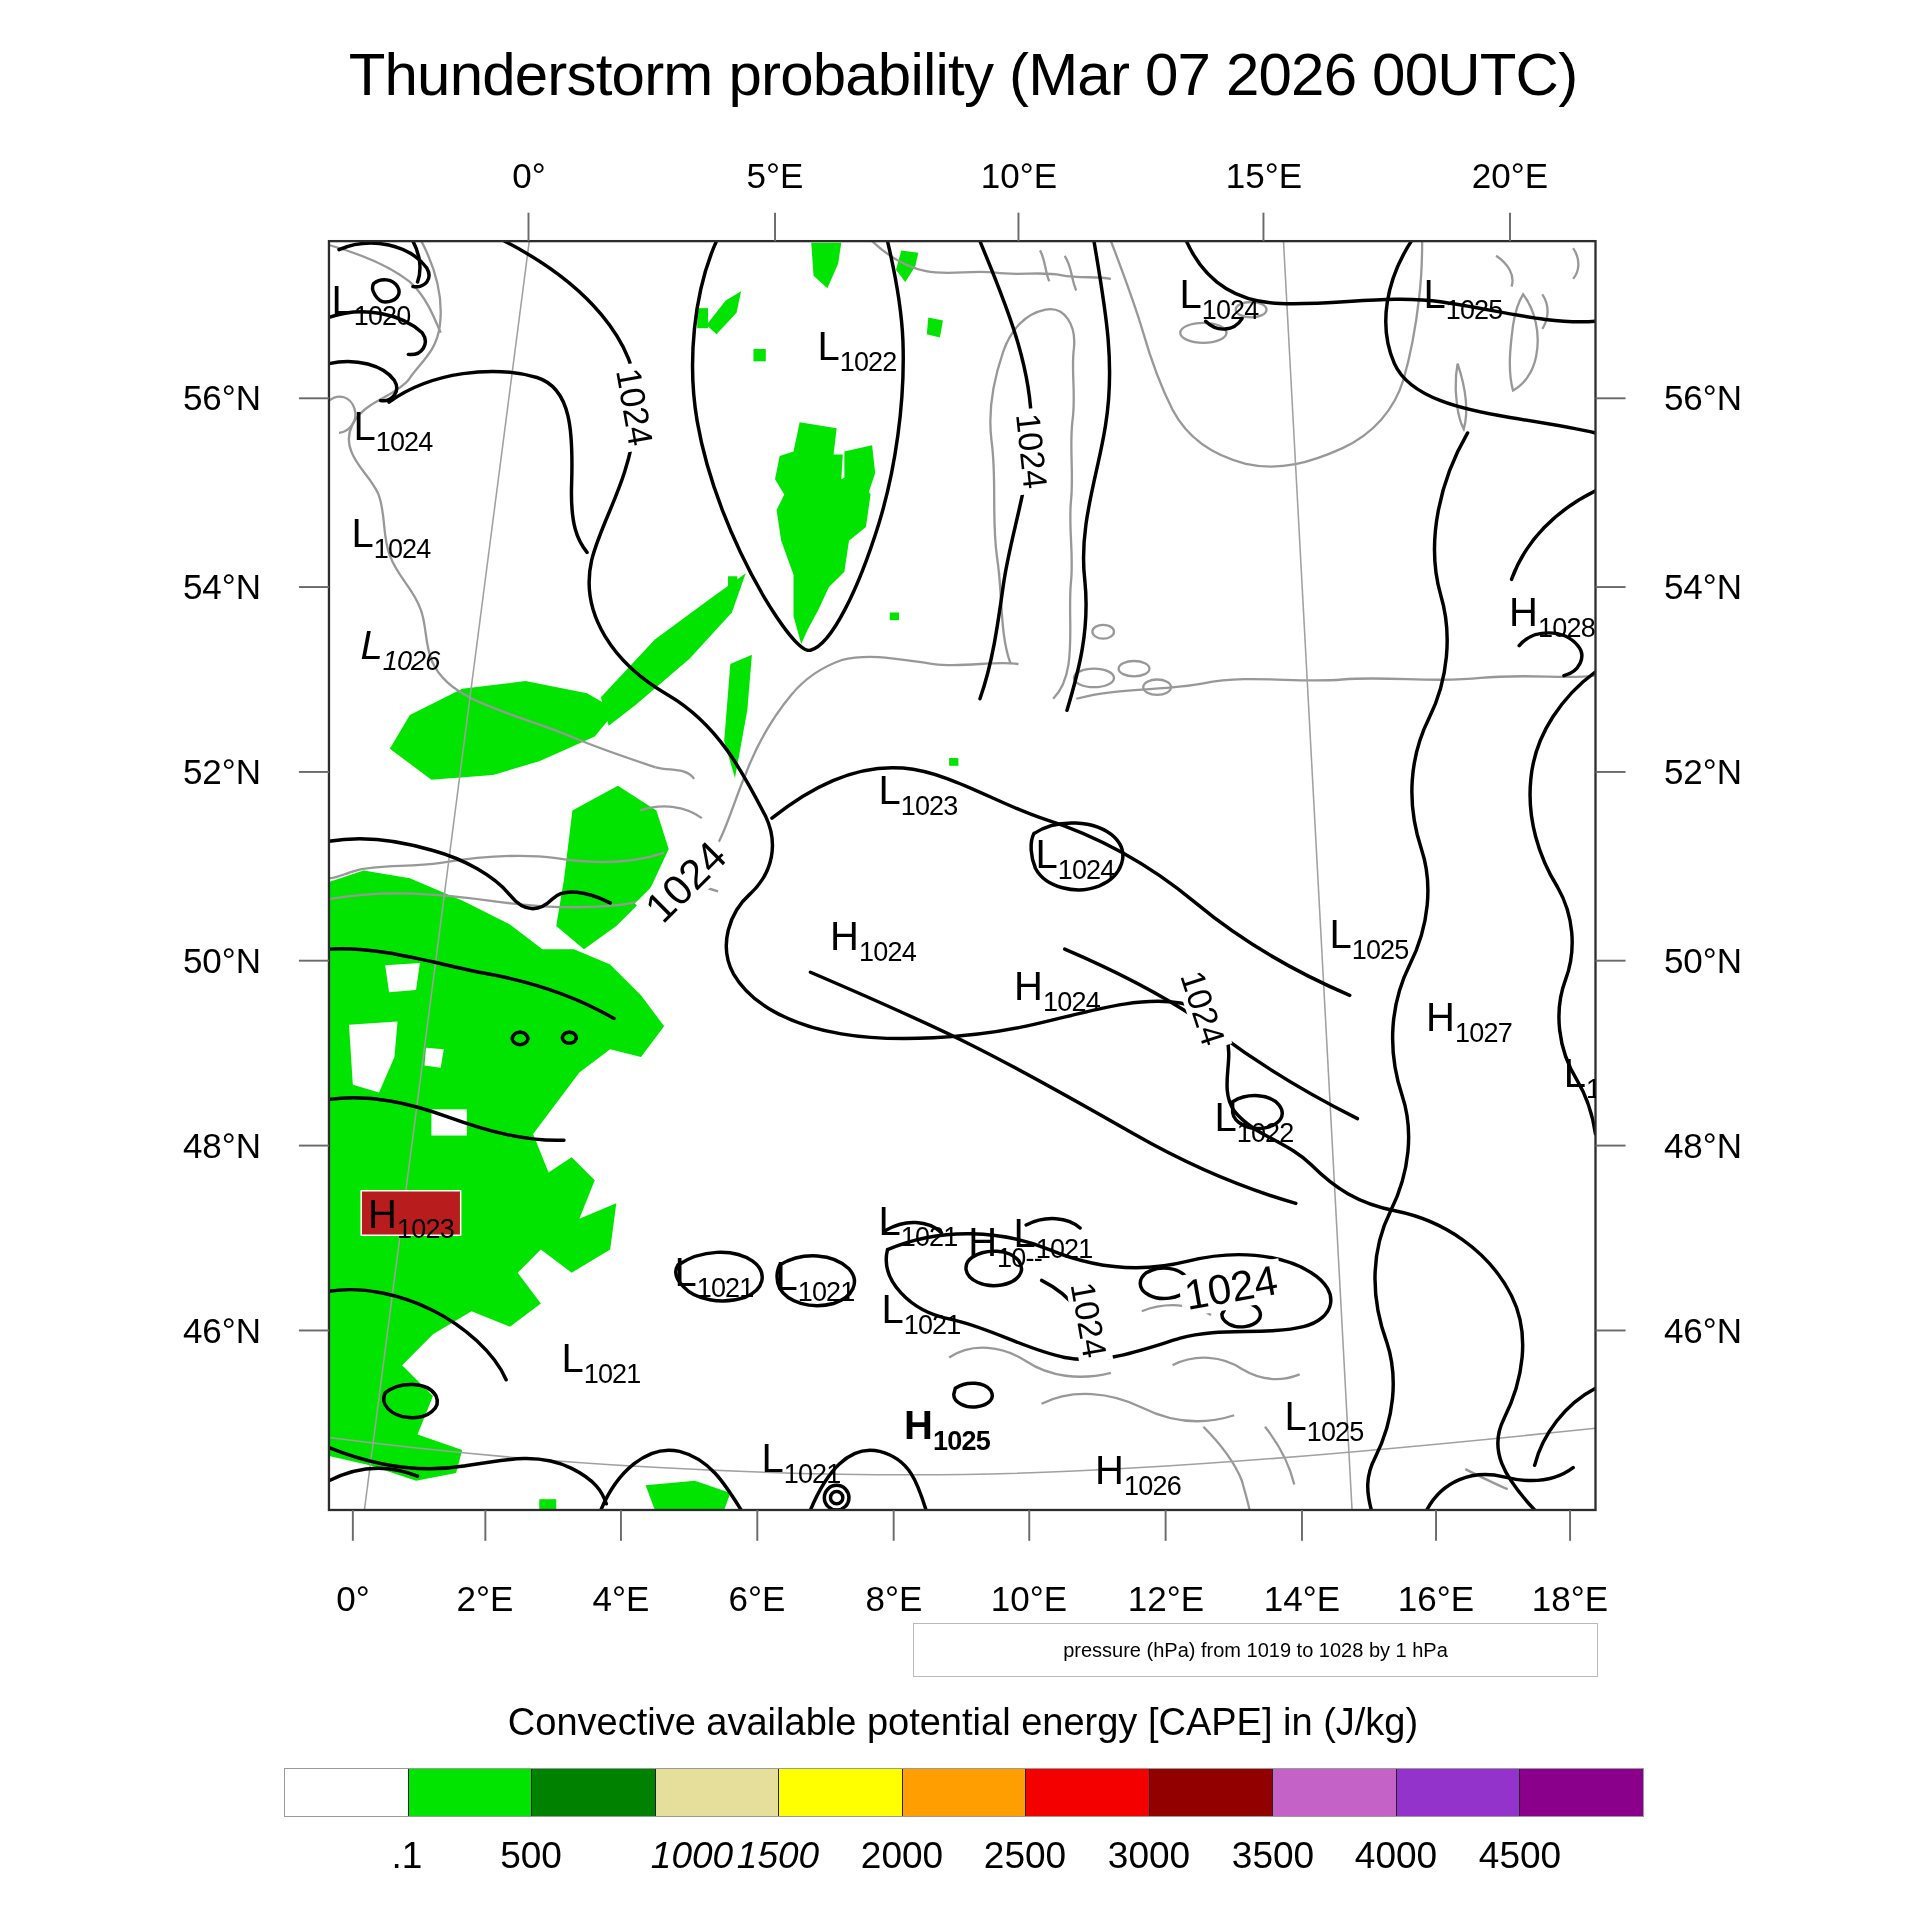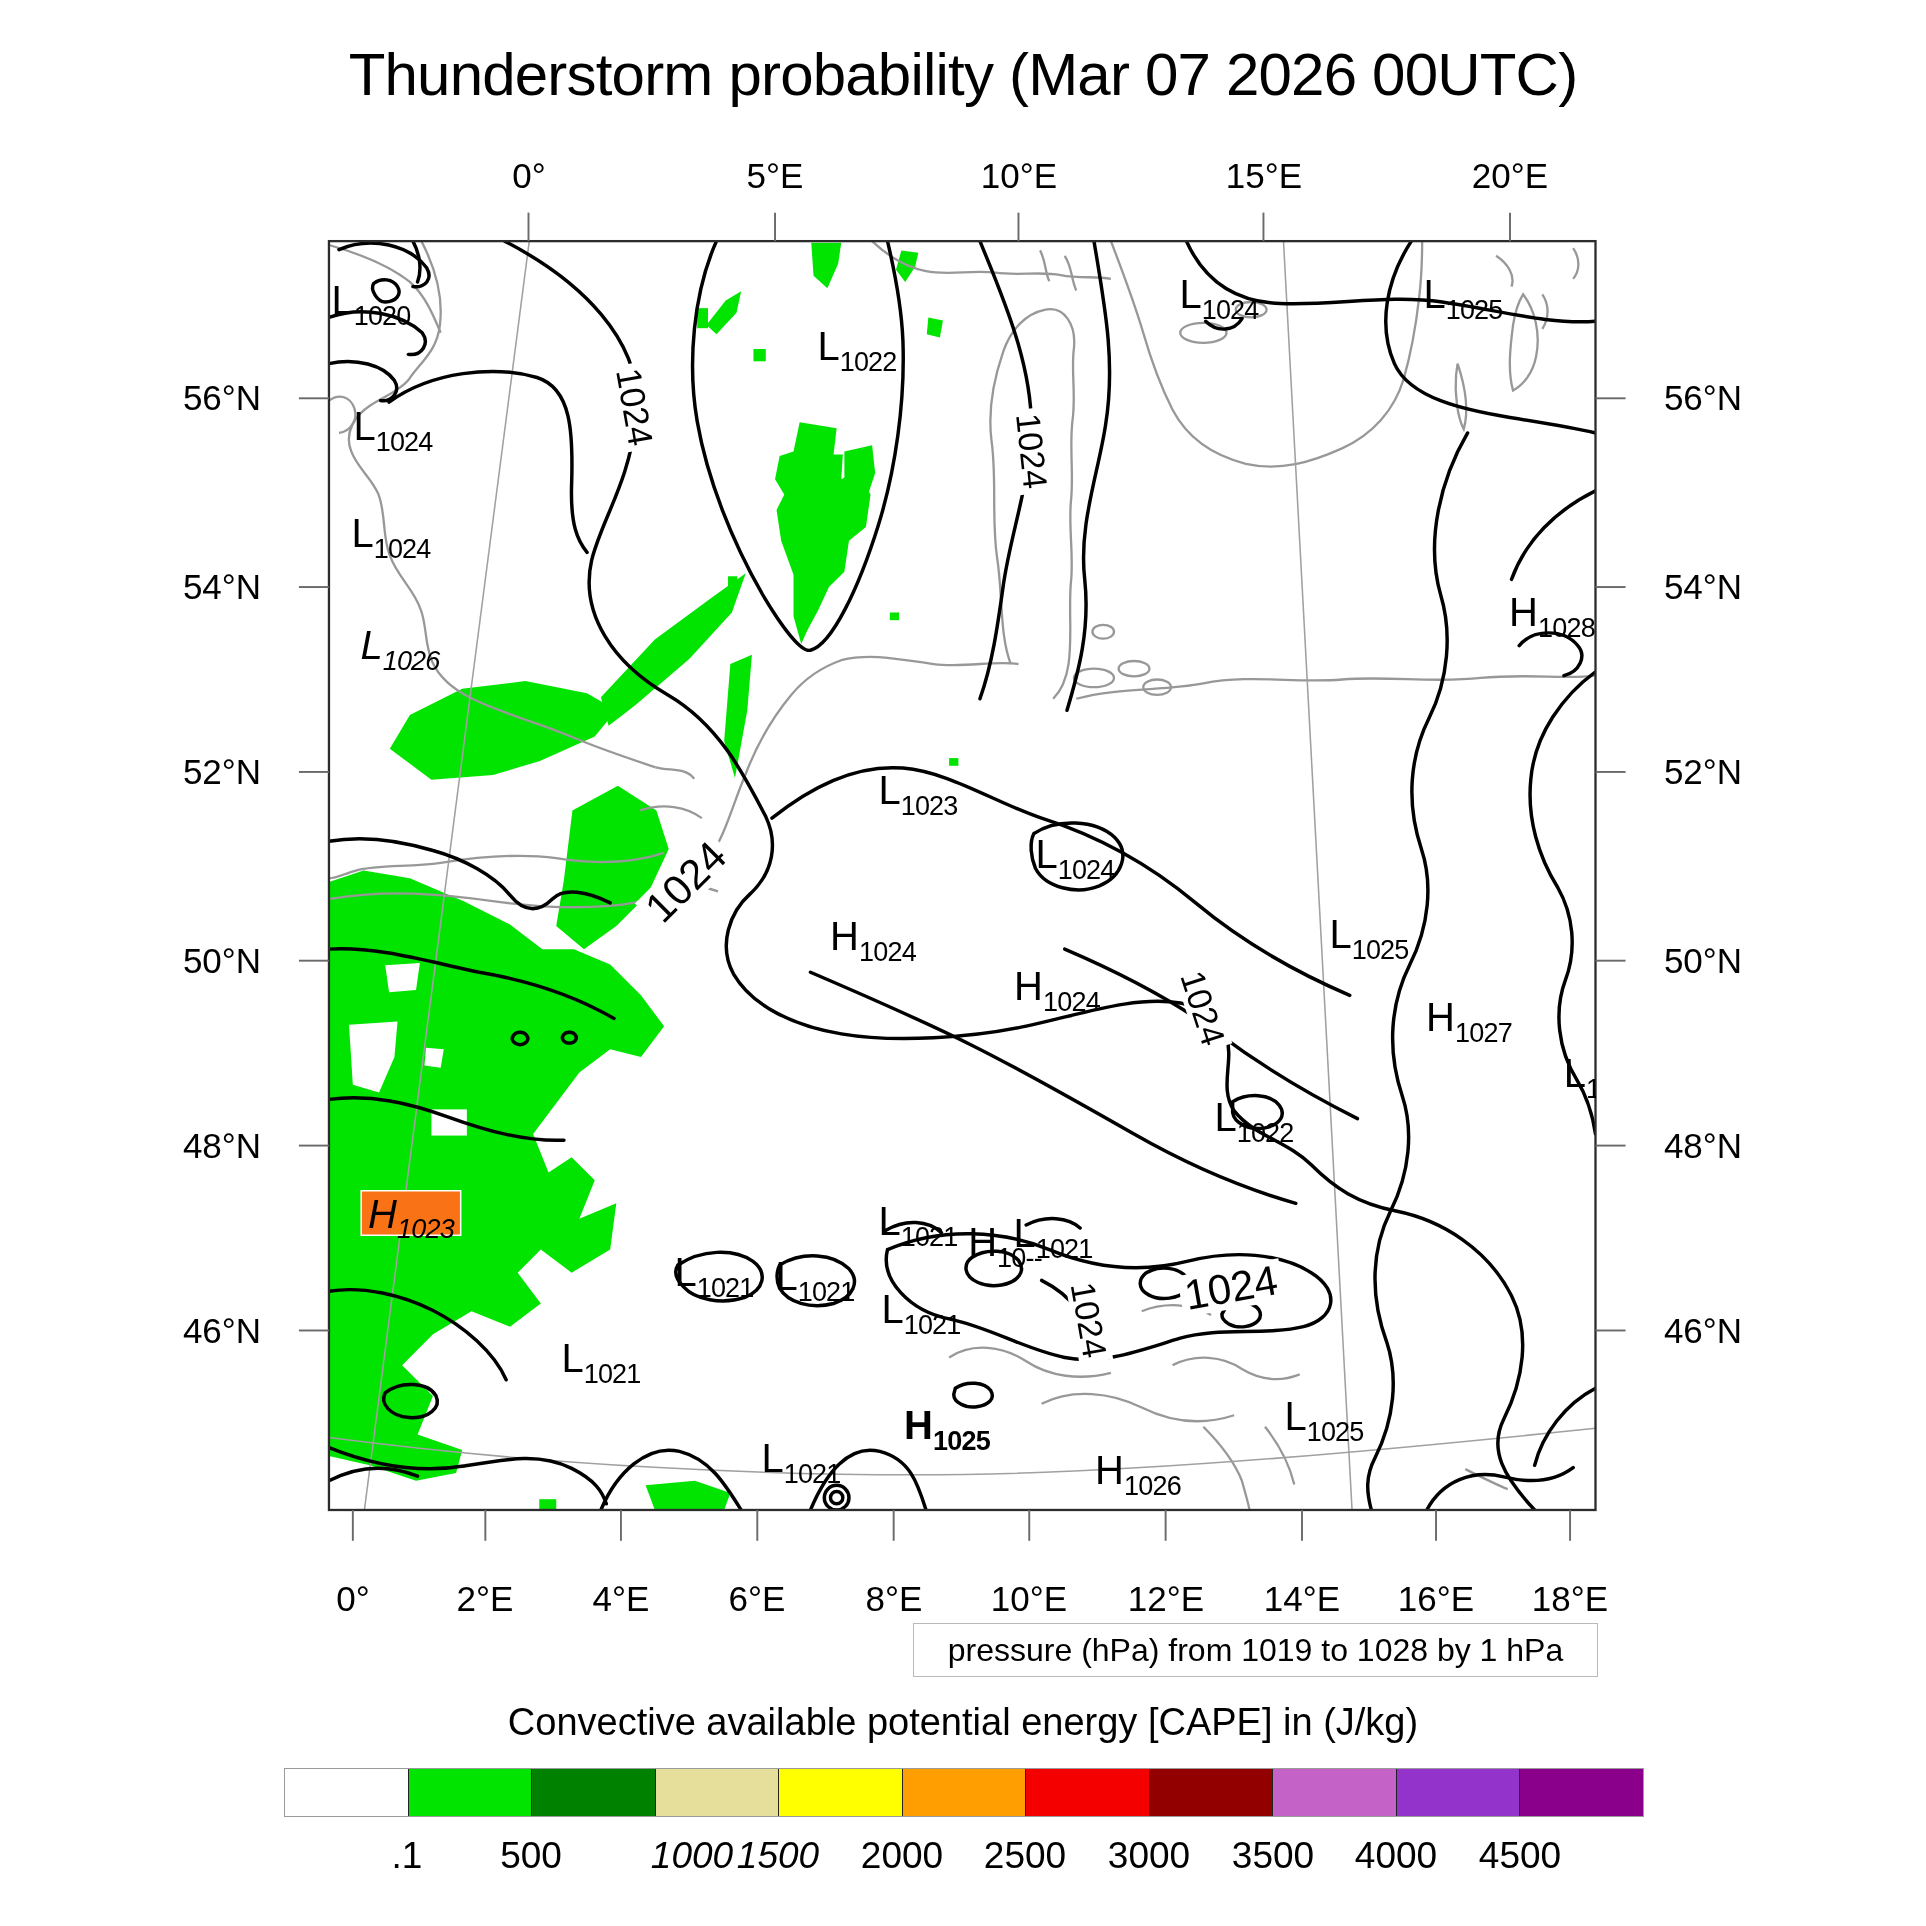--- a/index.html
+++ b/index.html
@@ -9,27 +9,27 @@
   .page-title{position:absolute;top:40px;left:0;width:1926px;text-align:center;
               font-size:60px;letter-spacing:-0.8px;white-space:nowrap;}
   svg#map-svg{position:absolute;left:0;top:0;}
   
   .ax{position:absolute;transform:translate(-50%,-50%);font-size:35px;white-space:nowrap;}
   
   #map-area{position:absolute;left:329px;top:241px;width:1267px;height:1269px;overflow:hidden;}
   .plabel{position:absolute;transform:translate(-50%,-50%);white-space:nowrap;line-height:1;}
   .plabel .t{font-size:40px;}
   .plabel .sub{font-size:27px;position:relative;top:10.8px;letter-spacing:-0.8px;}
-  .plabel.boxed{background:#f97316;padding:1.5px 6.2px;box-shadow:0 0 0 1.5px #ffffff;font-style:italic;}
+  .plabel.boxed{background:#b91c1c;padding:1.5px 6.2px;box-shadow:0 0 0 1.5px #ffffff;}
   .ilabel{position:absolute;font-size:35px;background:#ffffff;padding:0 4.6px;
           white-space:nowrap;line-height:1;}
   
   .pressure-note{position:absolute;left:913px;top:1623px;width:683px;height:52px;
                  border:1.5px solid #b9b9b9;background:#fff;display:flex;align-items:center;
-                 justify-content:center;font-size:32px;white-space:nowrap;}
+                 justify-content:center;font-size:20px;white-space:nowrap;}
   .cape-title{position:absolute;top:1701px;left:0;width:1926px;text-align:center;font-size:38px;}
   #colorbar{position:absolute;left:284px;top:1768px;width:1360px;height:49px;
             display:flex;border:1.5px solid #9a9a9a;box-sizing:border-box;}
   .cb-seg{flex:1 1 0;border-left:1.5px solid #222;}
   .cb-seg:first-child{border-left:none;}
   .cb-num{position:absolute;transform:translateX(-50%);top:1835px;font-size:37px;white-space:nowrap;}
 </style>
 </head>
 <body>
 

